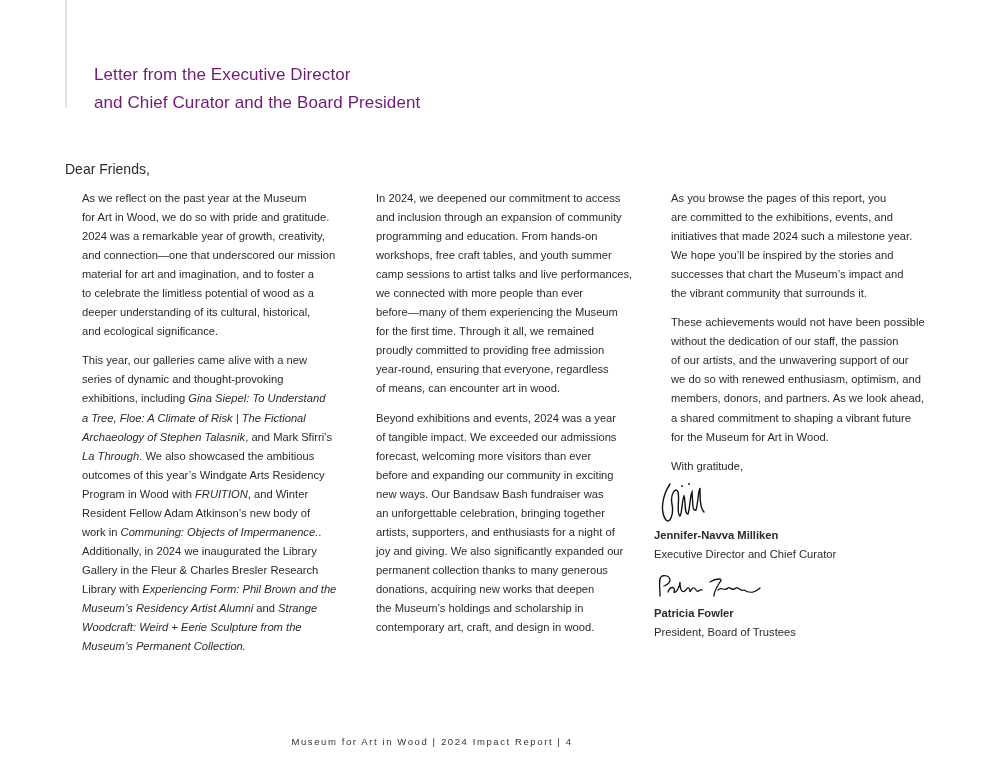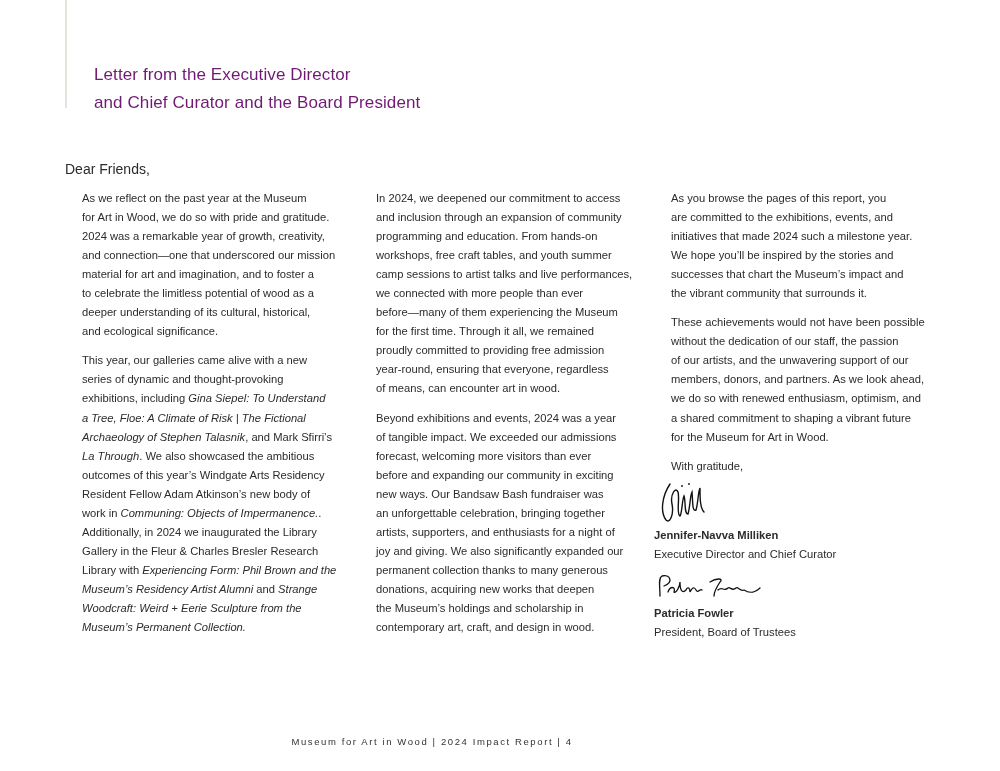--- a/index.html
+++ b/index.html
@@ -49,20 +49,21 @@
     <span class="ln">and ecological significance.</span>
   </p>
   <p>
     <span class="ln">This year, our galleries came alive with a new</span>
     <span class="ln">series of dynamic and thought-provoking</span>
     <span class="ln"><span>exhibitions, including </span><em>Gina Siepel: To Understand</em></span>
     <span class="ln"><em>a Tree, Floe: A Climate of Risk | The Fictional</em></span>
     <span class="ln"><em>Archaeology of Stephen Talasnik</em><span>, and Mark Sfirri’s</span></span>
     <span class="ln"><em>La Through</em><span>. We also showcased the ambitious</span></span>
     <span class="ln">outcomes of this year’s Windgate Arts Residency</span>
+    <span class="ln"><span>Program in Wood with </span><em>FRUITION</em><span>, and Winter</span></span>
     <span class="ln">Resident Fellow Adam Atkinson’s new body of</span>
     <span class="ln"><span>work in </span><em>Communing: Objects of Impermanence.</em><span>.</span></span>
     <span class="ln">Additionally, in 2024 we inaugurated the Library</span>
     <span class="ln">Gallery in the Fleur &amp; Charles Bresler Research</span>
     <span class="ln"><span>Library with </span><em>Experiencing Form: Phil Brown and the</em></span>
     <span class="ln"><em>Museum’s Residency Artist Alumni</em><span> and </span><em>Strange</em></span>
     <span class="ln"><em>Woodcraft: Weird + Eerie Sculpture from the</em></span>
     <span class="ln"><em>Museum’s Permanent Collection</em><em>.</em></span>
   </p>
 </div>
@@ -103,22 +104,22 @@
     <span class="ln">are committed to the exhibitions, events, and</span>
     <span class="ln">initiatives that made 2024 such a milestone year.</span>
     <span class="ln">We hope you’ll be inspired by the stories and</span>
     <span class="ln">successes that chart the Museum’s impact and</span>
     <span class="ln">the vibrant community that surrounds it.</span>
   </p>
   <p>
     <span class="ln">These achievements would not have been possible</span>
     <span class="ln">without the dedication of our staff, the passion</span>
     <span class="ln">of our artists, and the unwavering support of our</span>
+    <span class="ln">we do so with renewed enthusiasm, optimism, and</span>
     <span class="ln">members, donors, and partners. As we look ahead,</span>
-    <span class="ln">we do so with renewed enthusiasm, optimism, and</span>
     <span class="ln">a shared commitment to shaping a vibrant future</span>
     <span class="ln">for the Museum for Art in Wood.</span>
   </p>
   <p style="margin-bottom:2px;">With gratitude,</p>
 
   <div class="signer-block">
     <svg class="sig" width="60" height="48" viewBox="0 0 60 48">
       <path d="M14 6 C6 18, 4 34, 10 42 C14 46, 18 36, 16 26 C14 16, 20 8, 22 14 C24 20, 20 36, 24 38 C26 36, 26 22, 28 18 C30 24, 28 36, 32 36 C34 30, 34 18, 36 14 C37 24, 36 34, 40 32 C42 26, 42 14, 44 10 C44 20, 44 30, 48 34" fill="none" stroke="#111" stroke-width="1.4" stroke-linecap="round"></path>
       <circle cx="26" cy="8" r="0.9" fill="#111"></circle>
       <circle cx="33" cy="6" r="0.9" fill="#111"></circle>

